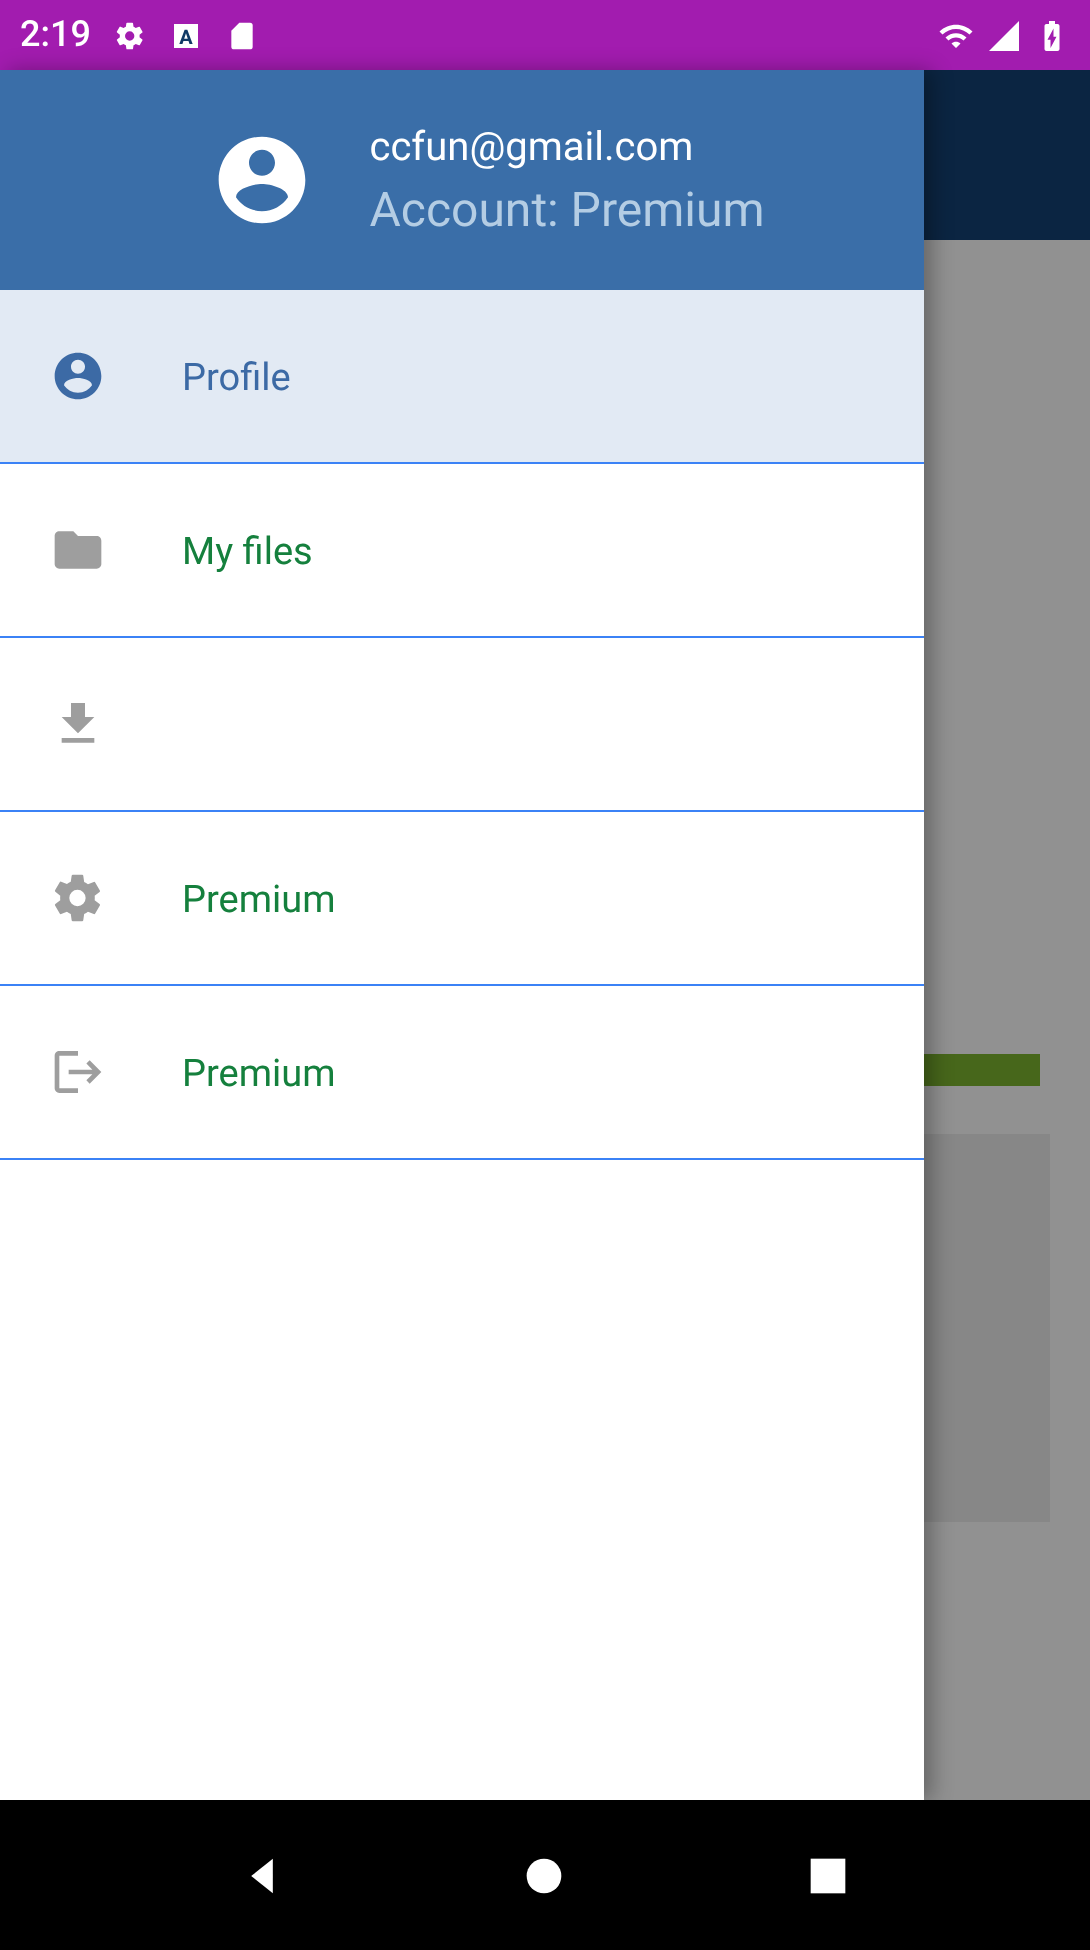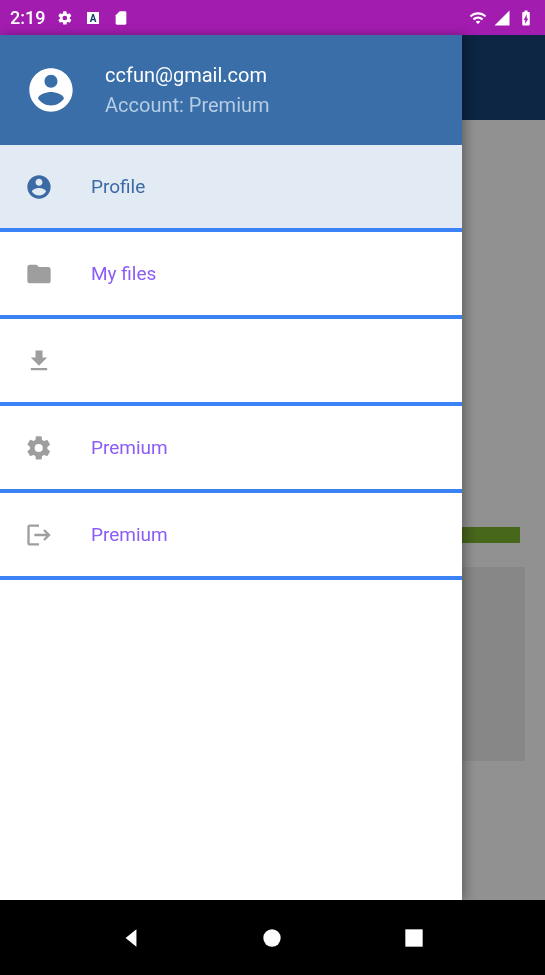--- a/index.html
+++ b/index.html
@@ -68,65 +68,66 @@
       display: flex;
       flex-direction: column;
     }
     .drawer-header {
       height: 110px;
       background: #3a6ea8;
       display: flex;
       align-items: center;
       padding-left: 25px;
       gap: 28px;
+      justify-content: center;
     }
     .avatar-circle {
       width: 52px;
       height: 52px;
       fill: #fff;
     }
     .drawer-header-texts {
       display: flex;
       flex-direction: column;
       gap: 6px;
     }
     .header-email {
       color: #fff;
       font-size: 20px;
     }
     .header-account {
       color: #b4cde4;
-      font-size: 20px;
+      font-size: 24px;
     }
     .drawer-item {
       height: 87px;
       display: flex;
       align-items: center;
       padding-left: 25px;
       gap: 38px;
-      border-bottom: 4px solid #3b82f6;
+      border-bottom: 1px solid #3b82f6;
       background: #fff;
     }
     .drawer-item.active {
       background: #e2eaf4;
     }
     .drawer-item.active .item-label {
       color: #3c6aa5;
     }
     .item-icon {
       width: 28px;
       height: 28px;
       fill: #9e9e9e;
     }
     .drawer-item.active .item-icon {
       fill: #3c6aa5;
     }
     .item-label {
       font-size: 19px;
-      color: #8b5cf6;
+      color: #15803d;
     }
     .nav-bar {
       position: absolute;
       bottom: 0; left: 0; right: 0;
       height: 75px;
       background: #000;
       display: flex;
       align-items: center;
       justify-content: space-around;
       padding: 0 60px;

